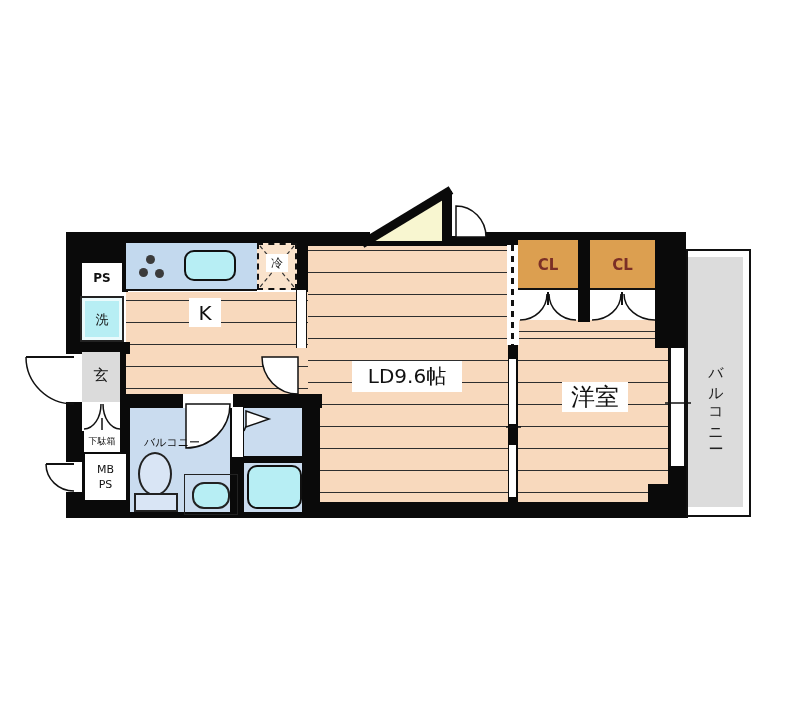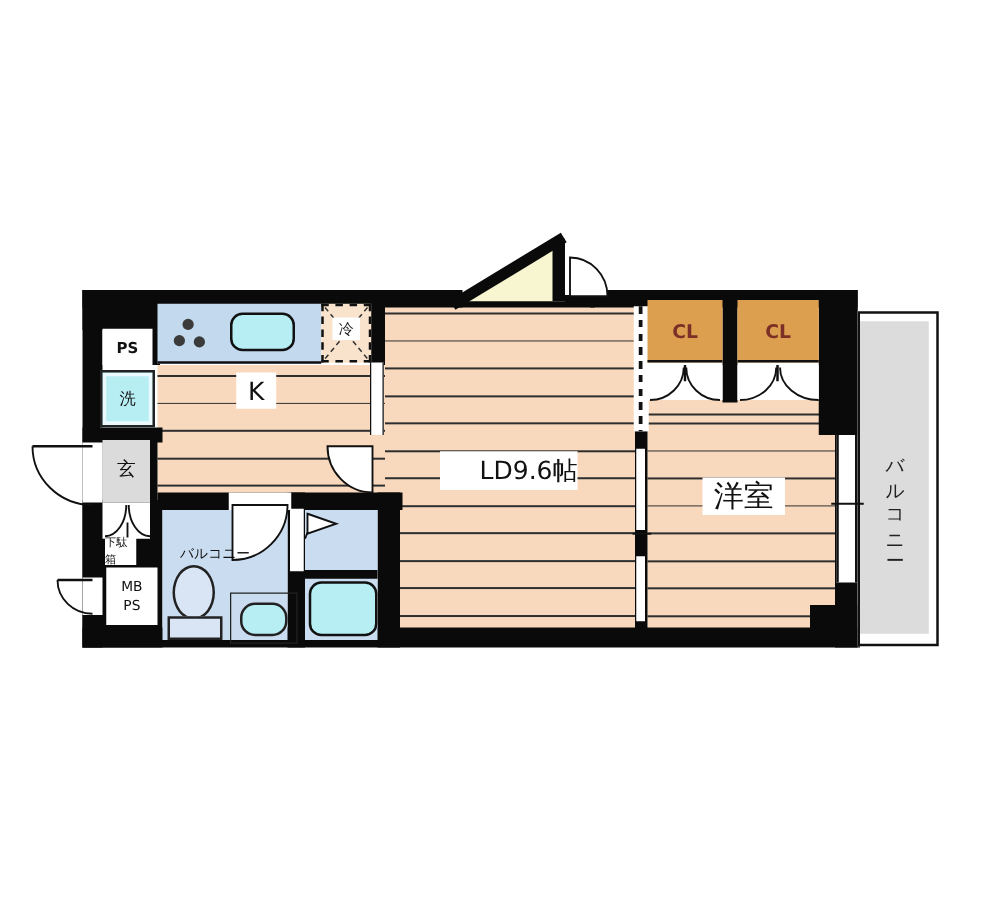--- a/index.html
+++ b/index.html
@@ -127,29 +127,29 @@
 
   <div class="whitebox" style="left:82px;top:263px;width:40px;height:29px;">
     <span style="font-size:12px;font-weight:bold;">PS</span>
   </div>
   <div class="lbl" style="left:80px;top:296px;width:44px;height:46px;font-size:13px;">洗</div>
   <div class="whitebox" style="left:189px;top:298px;width:32px;height:29px;">
     <span style="font-size:20px;">K</span>
   </div>
   <div class="lbl" style="left:266px;top:254px;width:22px;height:18px;font-size:12px;background:#fff;">冷</div>
   <div class="lbl" style="left:82px;top:362px;width:38px;height:26px;font-size:15px;">玄</div>
-  <div class="whitebox" style="left:84px;top:430px;width:25px;height:22px;">
+  <div class="whitebox" style="left:84px;top:430px;width:36px;height:22px;">
     <span style="font-size:9px;">下駄箱</span>
   </div>
   <div class="whitebox" style="left:85px;top:454px;width:41px;height:46px;flex-direction:column;gap:2px;">
     <span style="font-size:11px;">MB</span>
     <span style="font-size:11px;">PS</span>
   </div>
   <div class="lbl" style="left:133px;top:435px;width:78px;height:14px;font-size:11px;">バルコニー</div>
-  <div class="whitebox" style="left:352px;top:361px;width:110px;height:31px;justify-content:flex-end;">
+  <div class="whitebox" style="left:352px;top:361px;width:110px;height:31px;">
     <span style="font-size:20px;">LD9.6帖</span>
   </div>
   <div class="whitebox" style="left:562px;top:382px;width:66px;height:30px;">
     <span style="font-size:24px;">洋室</span>
   </div>
   <div class="lbl" style="left:518px;top:240px;width:60px;height:50px;font-size:15px;font-weight:bold;color:var(--closet-text);">CL</div>
   <div class="lbl" style="left:590px;top:240px;width:65px;height:50px;font-size:15px;font-weight:bold;color:var(--closet-text);">CL</div>
   <div class="lbl" style="left:688px;top:340px;width:55px;height:120px;font-size:15px;writing-mode:vertical-rl;letter-spacing:4px;color:#222;">バルコニー</div>
 
 </div>

